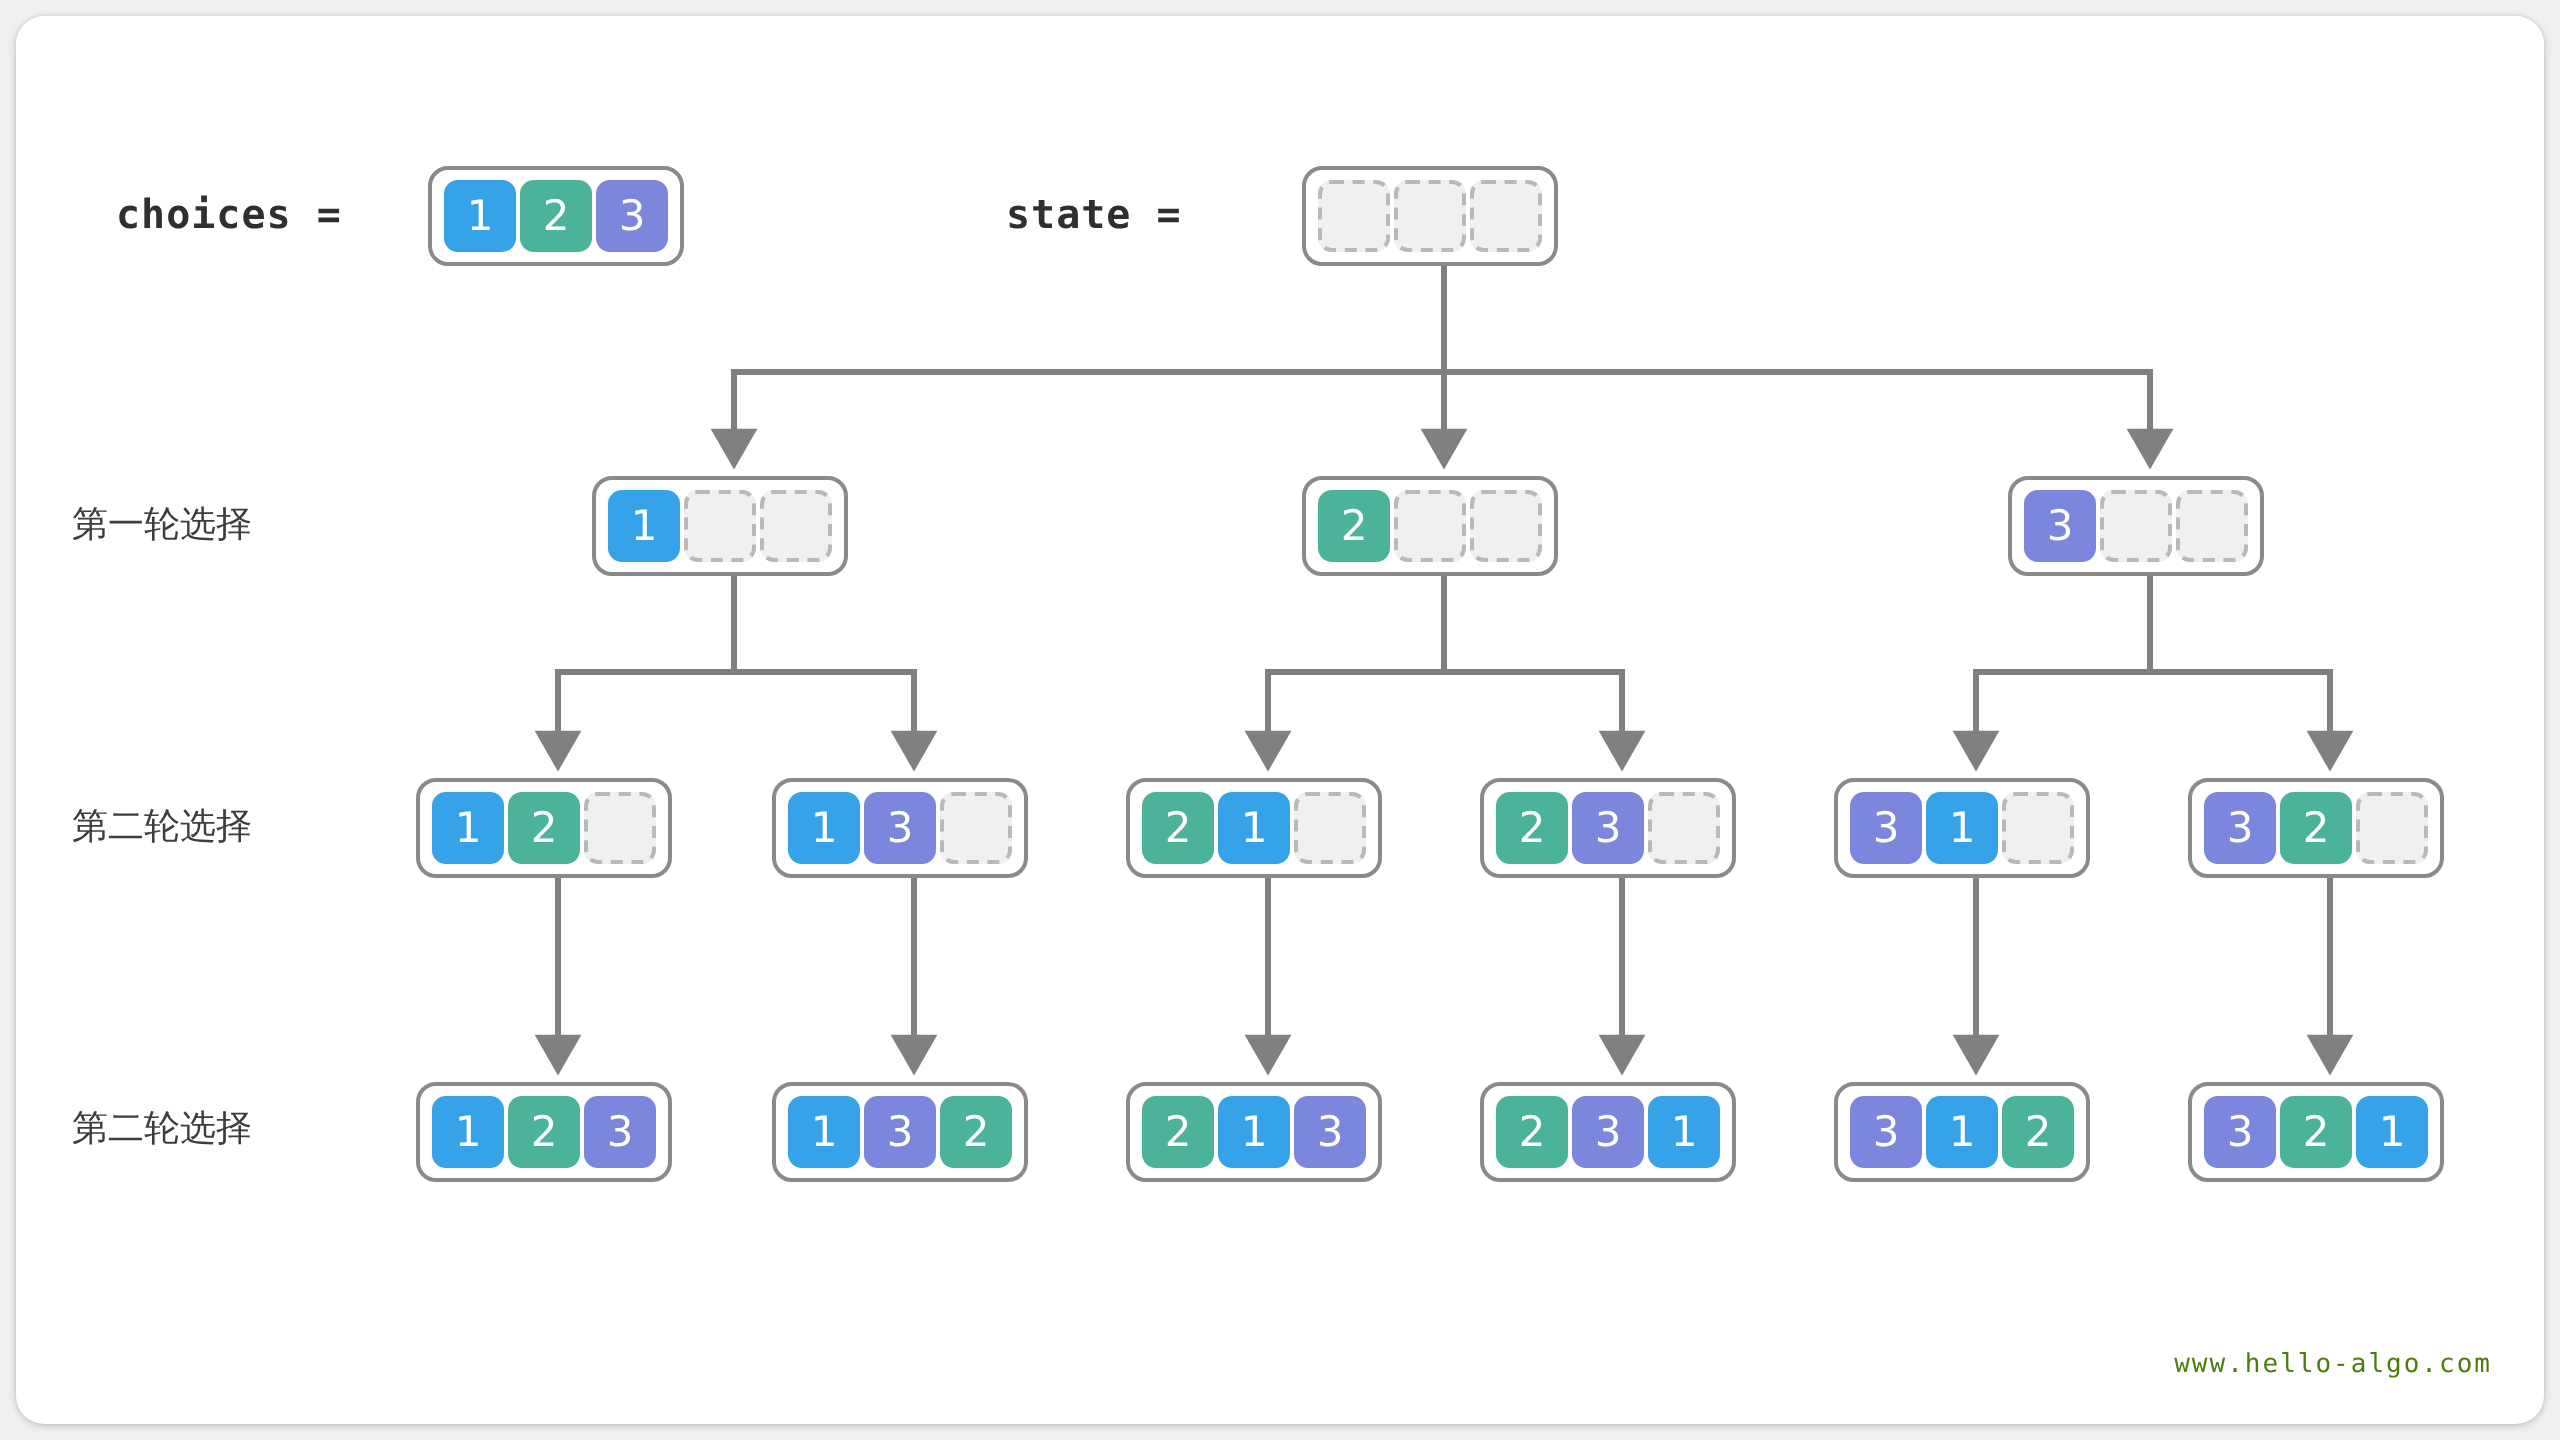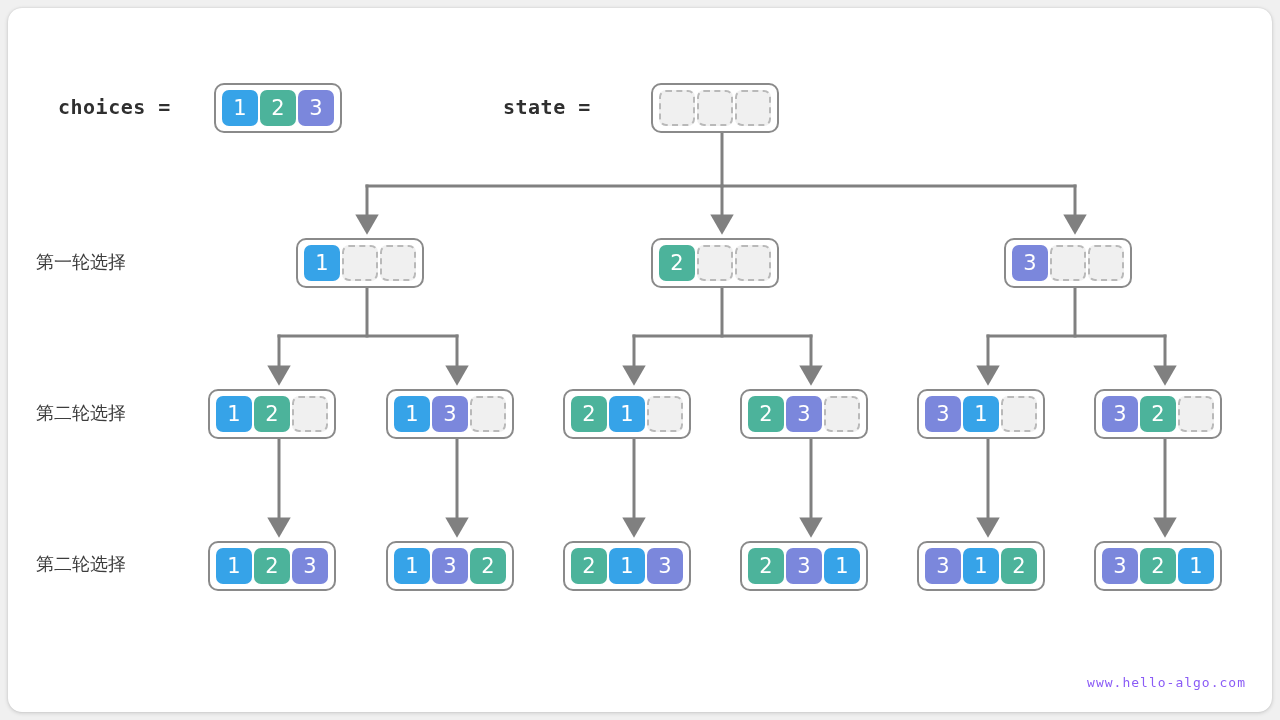--- a/index.html
+++ b/index.html
@@ -88,21 +88,21 @@
   .cell.v2 { background: #4cb39b; }
   .cell.v3 { background: #7b87dc; }
 
   
   #watermark {
     position: absolute;
     right: 34px;
     bottom: 30px;
     font-family: "DejaVu Sans Mono", "Liberation Mono", monospace;
     font-size: 13px;
-    color: #8b5cf6;
+    color: #4d7c0f;
     letter-spacing: 1px;
     white-space: nowrap;
   }
 </style>
 </head>
 <body>
 
 <div id="page">
   <div id="card"></div>
 

